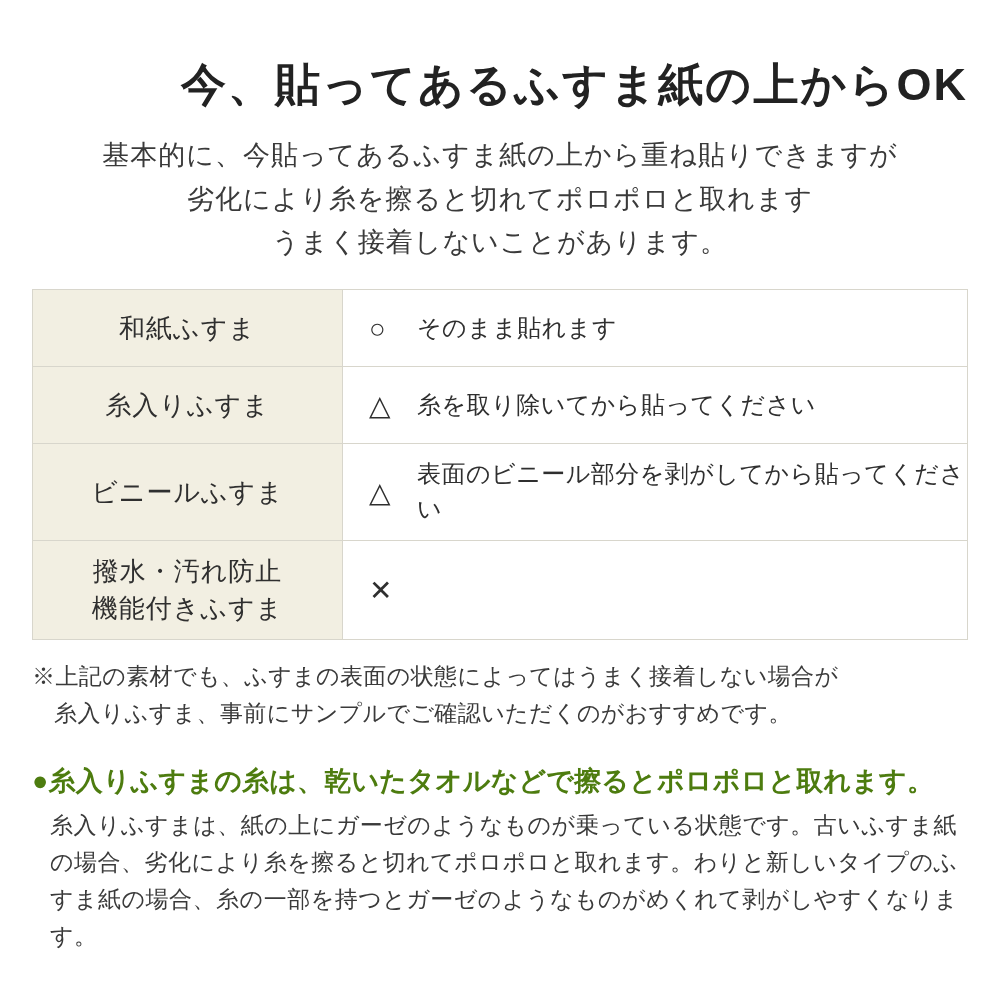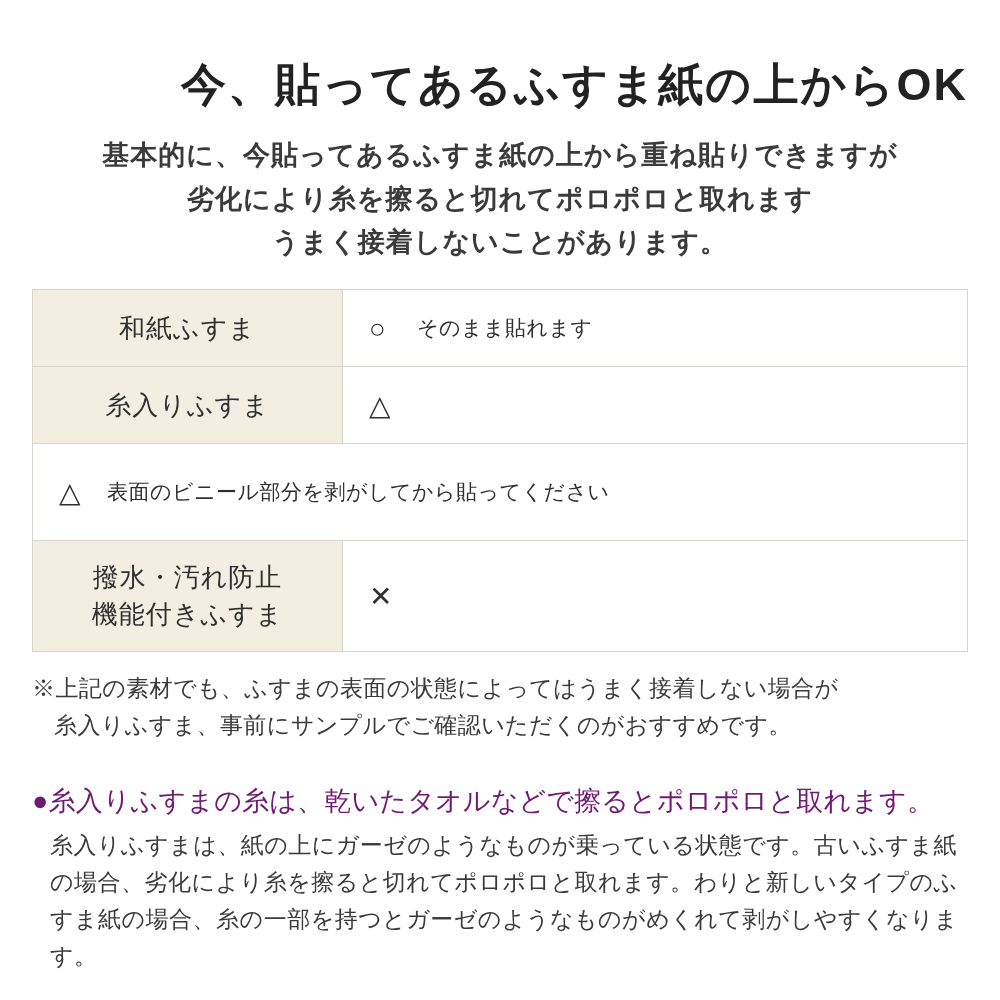--- a/index.html
+++ b/index.html
@@ -32,21 +32,21 @@
     line-height: 1.2;
   }
   .lead {
     text-align: center;
     font-size: 27px;
     line-height: 1.62;
     letter-spacing: 1px;
     color: #3a3a3a;
     margin: 0 0 24px 0;
   }
-  .lead div { white-space: nowrap; font-weight: bold; }
+  .lead div { white-space: nowrap; }
 
   .table {
     border: 1px solid #d8d6cc;
     border-bottom: none;
     width: 936px;
     margin: 0 auto;
     box-sizing: border-box;
   }
   .row {
     display: flex;
@@ -54,21 +54,21 @@
     min-height: 76px;
   }
   .cell-label {
     width: 310px;
     flex: 0 0 310px;
     background: #f2efe2;
     display: flex;
     align-items: center;
     justify-content: center;
     box-sizing: border-box;
-    padding: 18px 6px;
+    padding: 12px 6px;
     border-right: 1px solid #d8d6cc;
   }
   .cell-label .lbl {
     font-size: 26px;
     letter-spacing: 1px;
     line-height: 1.42;
     text-align: center;
     color: #2f2f2f;
   }
   .cell-value {
@@ -80,43 +80,43 @@
   }
   .mark {
     font-size: 28px;
     width: 48px;
     flex: 0 0 48px;
     text-align: left;
     color: #2f2f2f;
     line-height: 1.4;
   }
   .value-text {
-    font-size: 21px;
+    font-size: 24px;
     letter-spacing: 0.5px;
     line-height: 1.45;
     color: #2f2f2f;
   }
   .row.tall { min-height: 96px; }
 
   .note {
     width: 936px;
     margin: 18px auto 0 auto;
     font-size: 23px;
     line-height: 1.62;
     color: #3a3a3a;
     letter-spacing: 0.4px;
   }
   .note .l2 { padding-left: 22px; }
 
   .subhead {
     width: 936px;
-    margin: 38px auto 8px auto;
+    margin: 30px auto 8px auto;
     font-size: 27px;
-    font-weight: normal;
-    color: #701a75;
+    font-weight: bold;
+    color: #4d7c0f;
     letter-spacing: 0.2px;
   }
   .body-copy {
     width: 936px;
     margin: 0 auto;
     font-size: 23px;
     line-height: 1.62;
     color: #3a3a3a;
     letter-spacing: 0.5px;
     padding-left: 18px;
@@ -147,24 +147,28 @@
         <span class="value-text">そのまま貼れます</span>
       </div>
     </div>
 
     <div class="row">
       <div class="cell-label">
         <span class="lbl">糸入りふすま</span>
       </div>
       <div class="cell-value">
         <span class="mark">△</span>
+        <span class="value-text">糸を取り除いてから貼ってください</span>
       </div>
     </div>
 
     <div class="row tall">
+      <div class="cell-label">
+        <span class="lbl">ビニールふすま</span>
+      </div>
       <div class="cell-value">
         <span class="mark">△</span>
         <span class="value-text">表面のビニール部分を剥がしてから貼ってください</span>
       </div>
     </div>
 
     <div class="row tall">
       <div class="cell-label">
         <span class="lbl">
           <span>撥水・汚れ防止</span><br>

